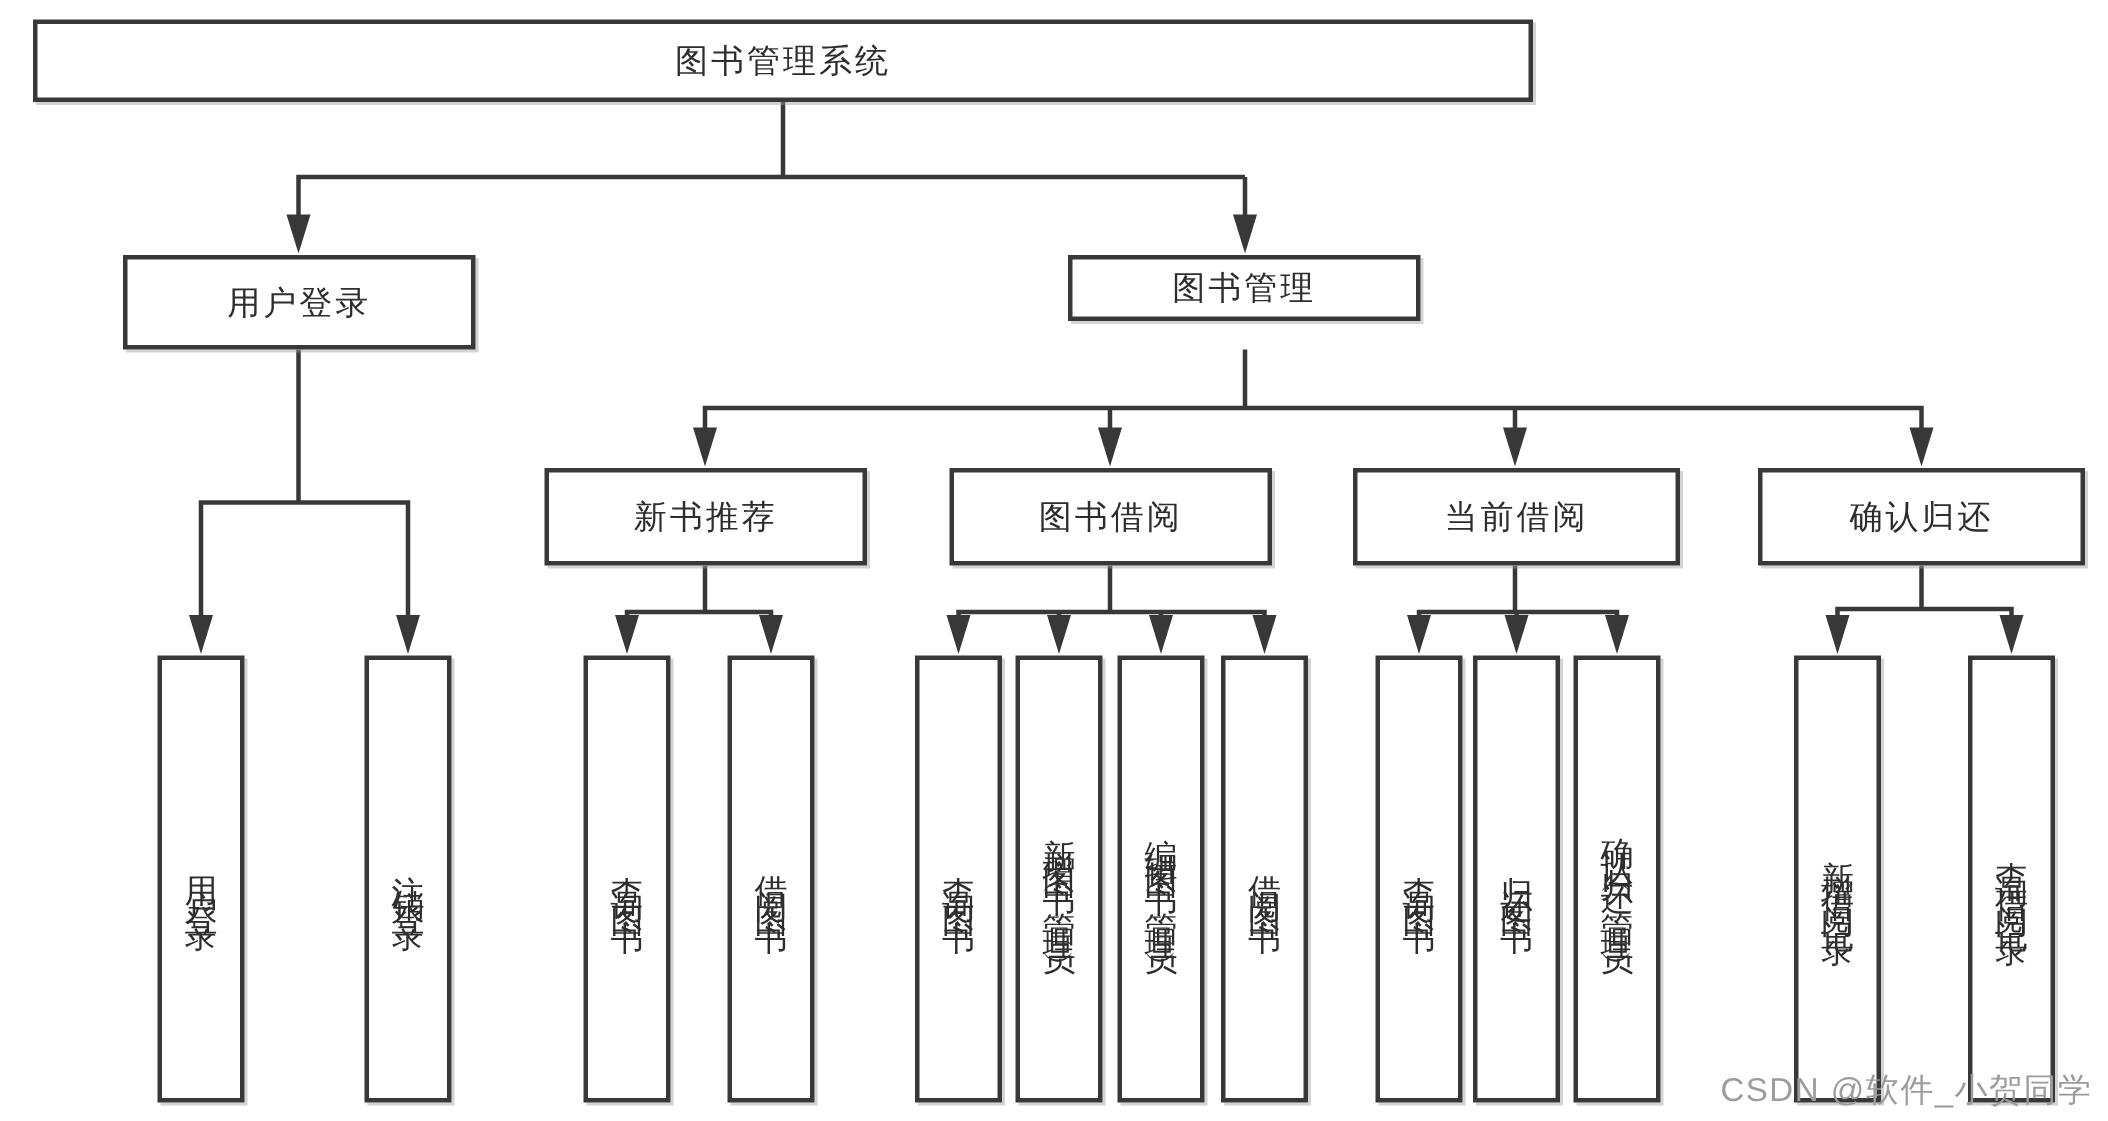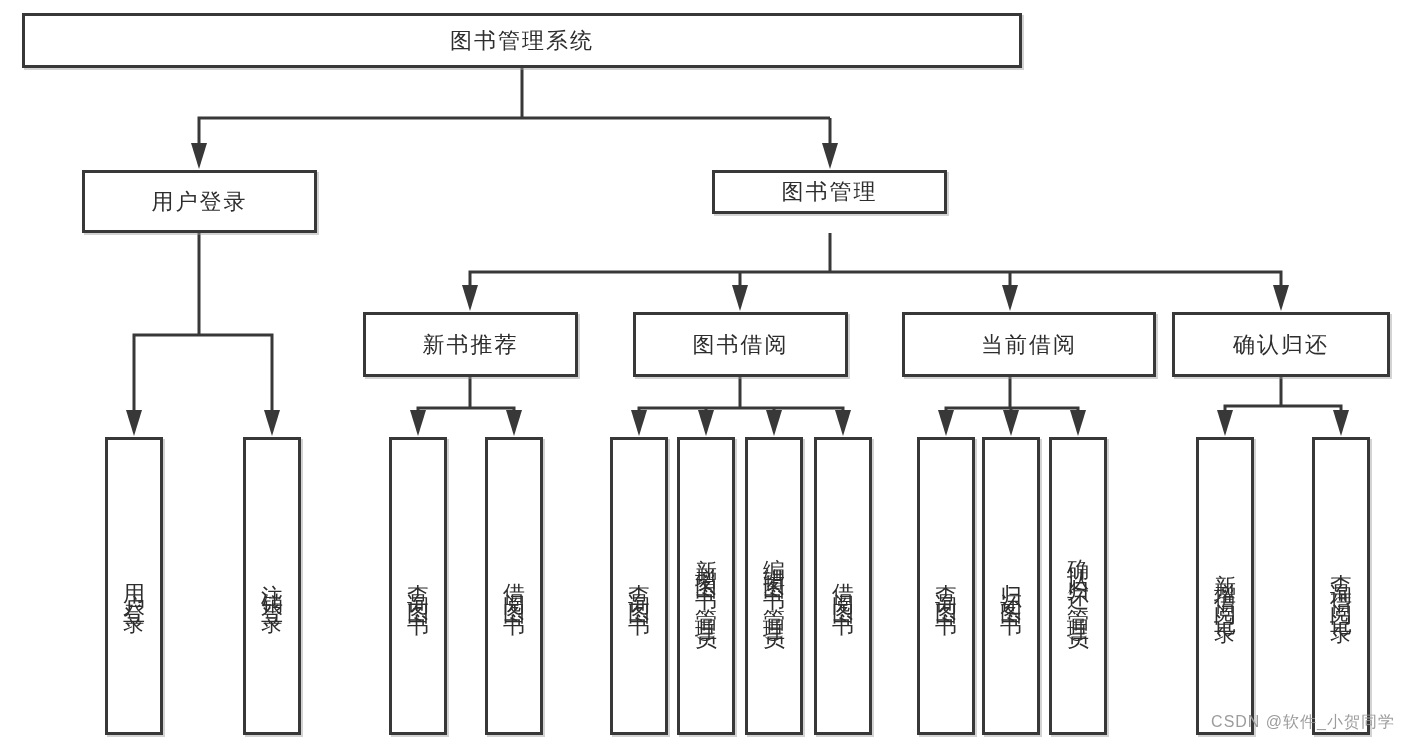--- a/index.html
+++ b/index.html
@@ -25,21 +25,21 @@
     writing-mode:vertical-rl;
     text-orientation:mixed;
     font-size:22px;
     letter-spacing:10px;
     line-height:1;
     white-space:nowrap;
   }
   .watermark{
     position:absolute;
     right:10px;top:712px;
-    font-size:16px;
+    font-size:22px;
     letter-spacing:1px;
     color:var(--watermark);
     white-space:nowrap;
   }
 </style>
 </head>
 <body>
 
 <div class="canvas">
 
@@ -96,21 +96,21 @@
   <div class="node h" style="left:712px;top:170px;width:235px;height:44px">
     <span>图书管理</span>
   </div>
 
   <div class="node h" style="left:363px;top:312px;width:215px;height:65px">
     <span>新书推荐</span>
   </div>
   <div class="node h" style="left:633px;top:312px;width:215px;height:65px">
     <span>图书借阅</span>
   </div>
-  <div class="node h" style="left:902px;top:312px;width:254px;height:65px">
+  <div class="node h" style="left:902px;top:312px;width:218px;height:65px">
     <span>当前借阅</span>
   </div>
   <div class="node h" style="left:1172px;top:312px;width:218px;height:65px">
     <span>确认归还</span>
   </div>
 
   <div class="node v" style="left:105px;top:437px;width:58px;height:298px">
     <span>用户登录</span>
   </div>
   <div class="node v" style="left:243px;top:437px;width:58px;height:298px">

